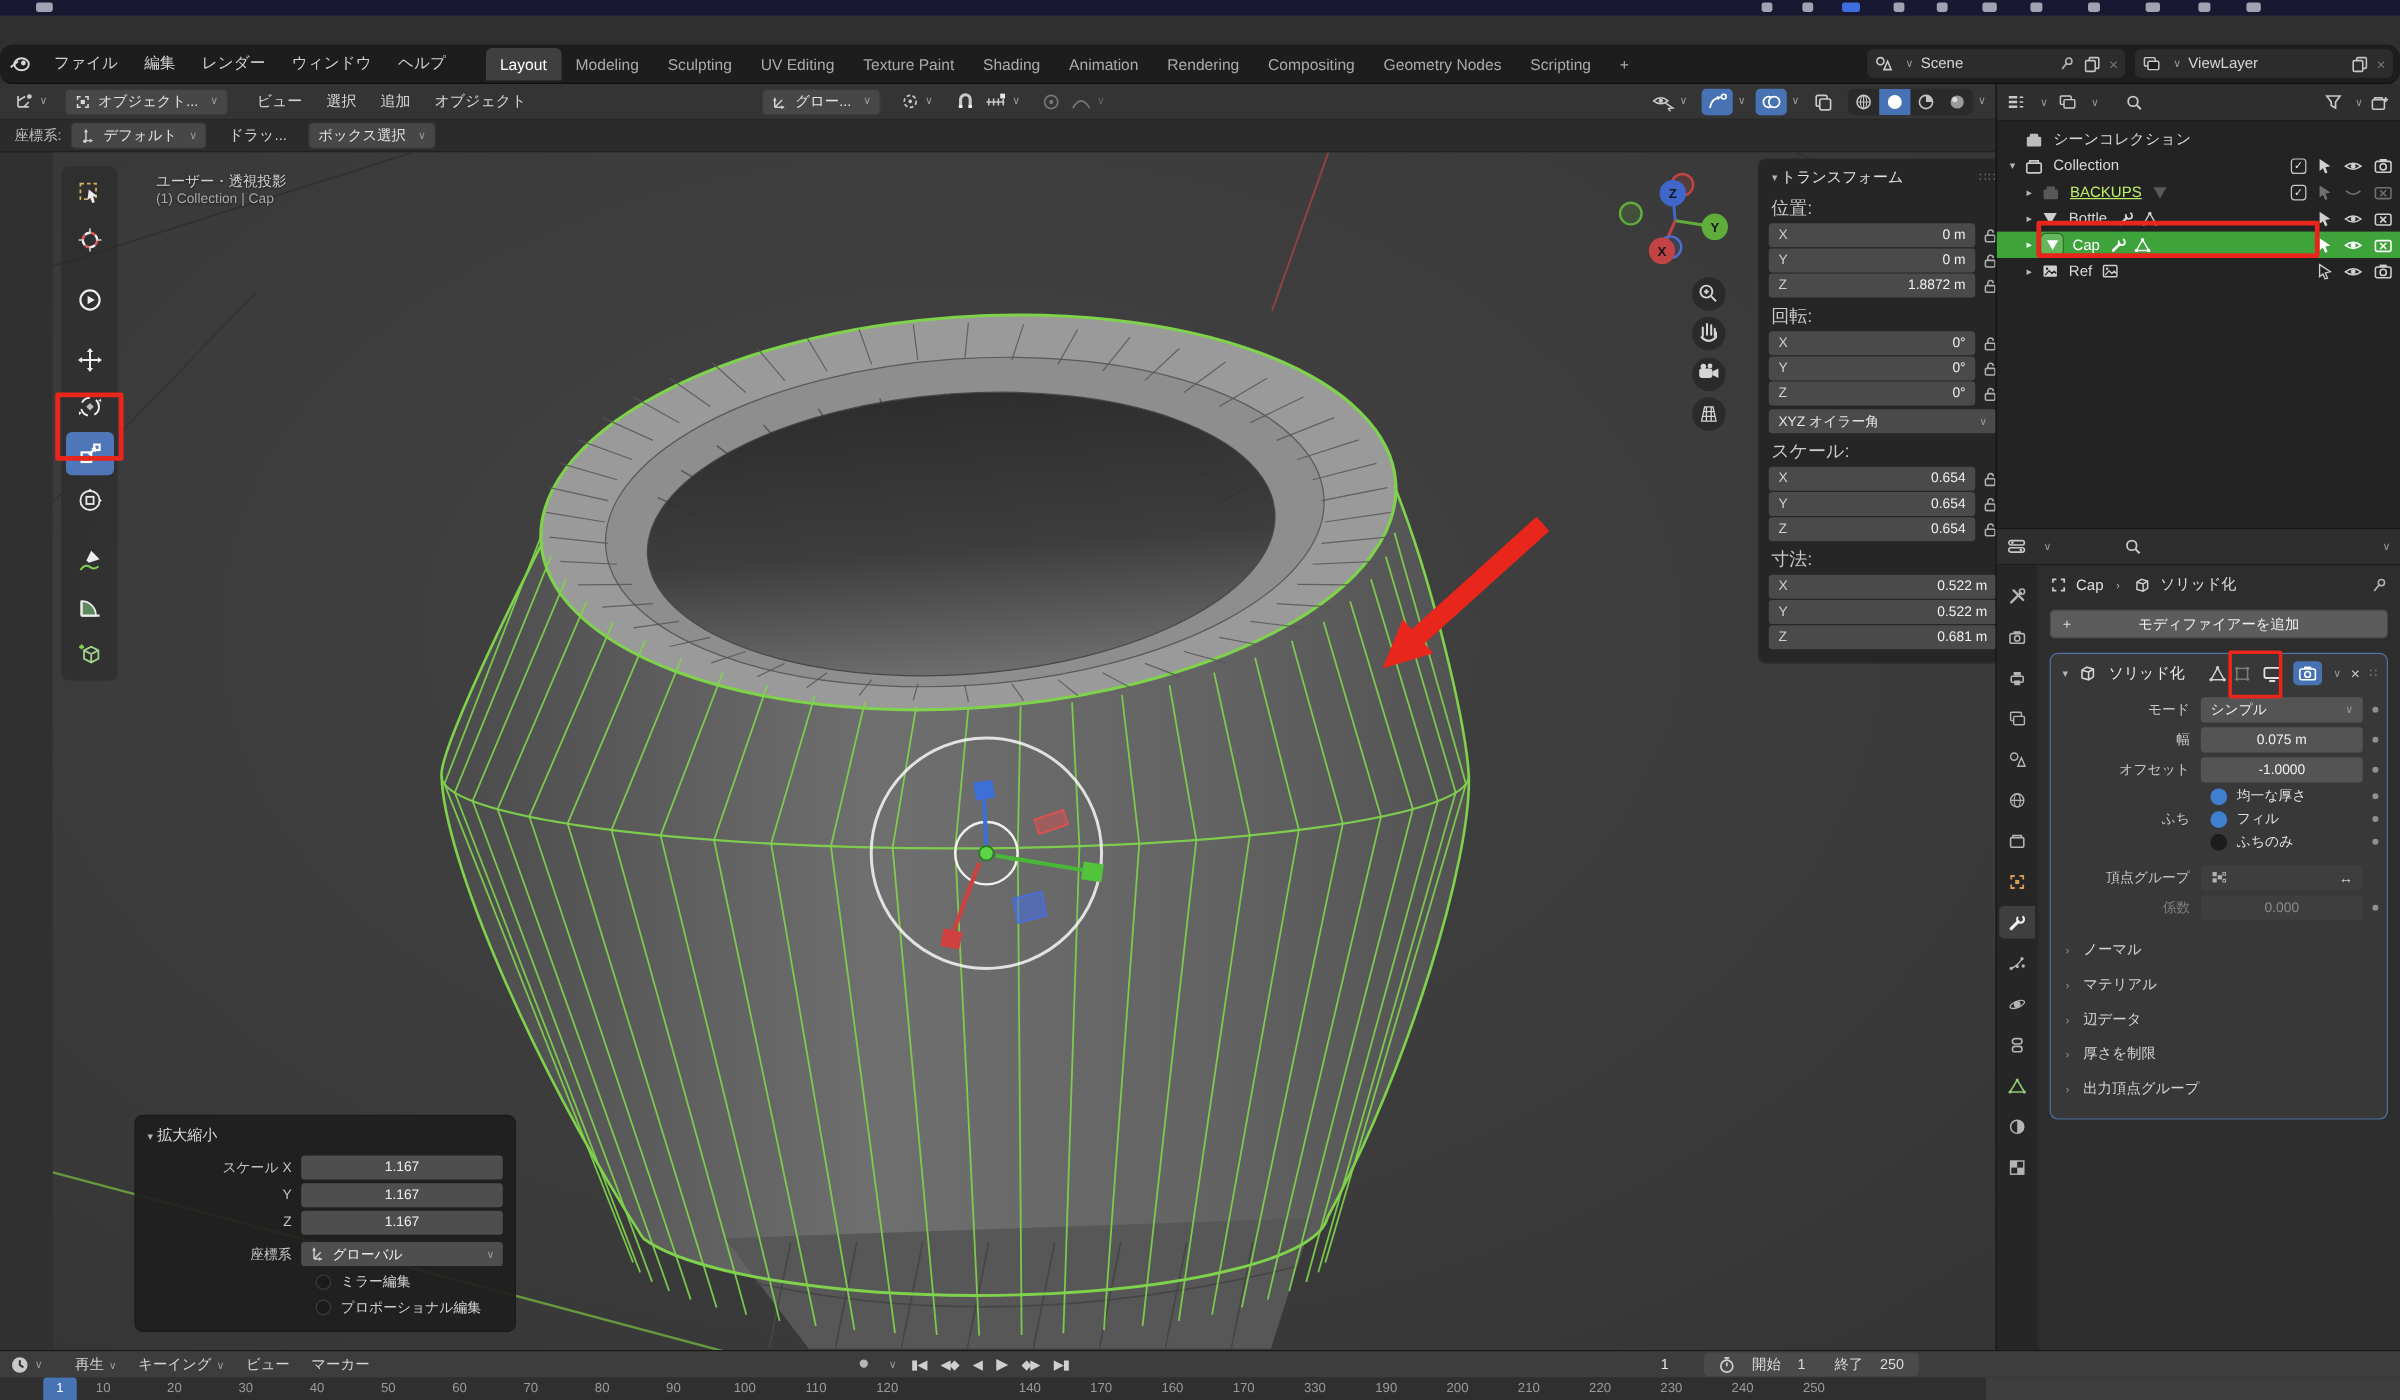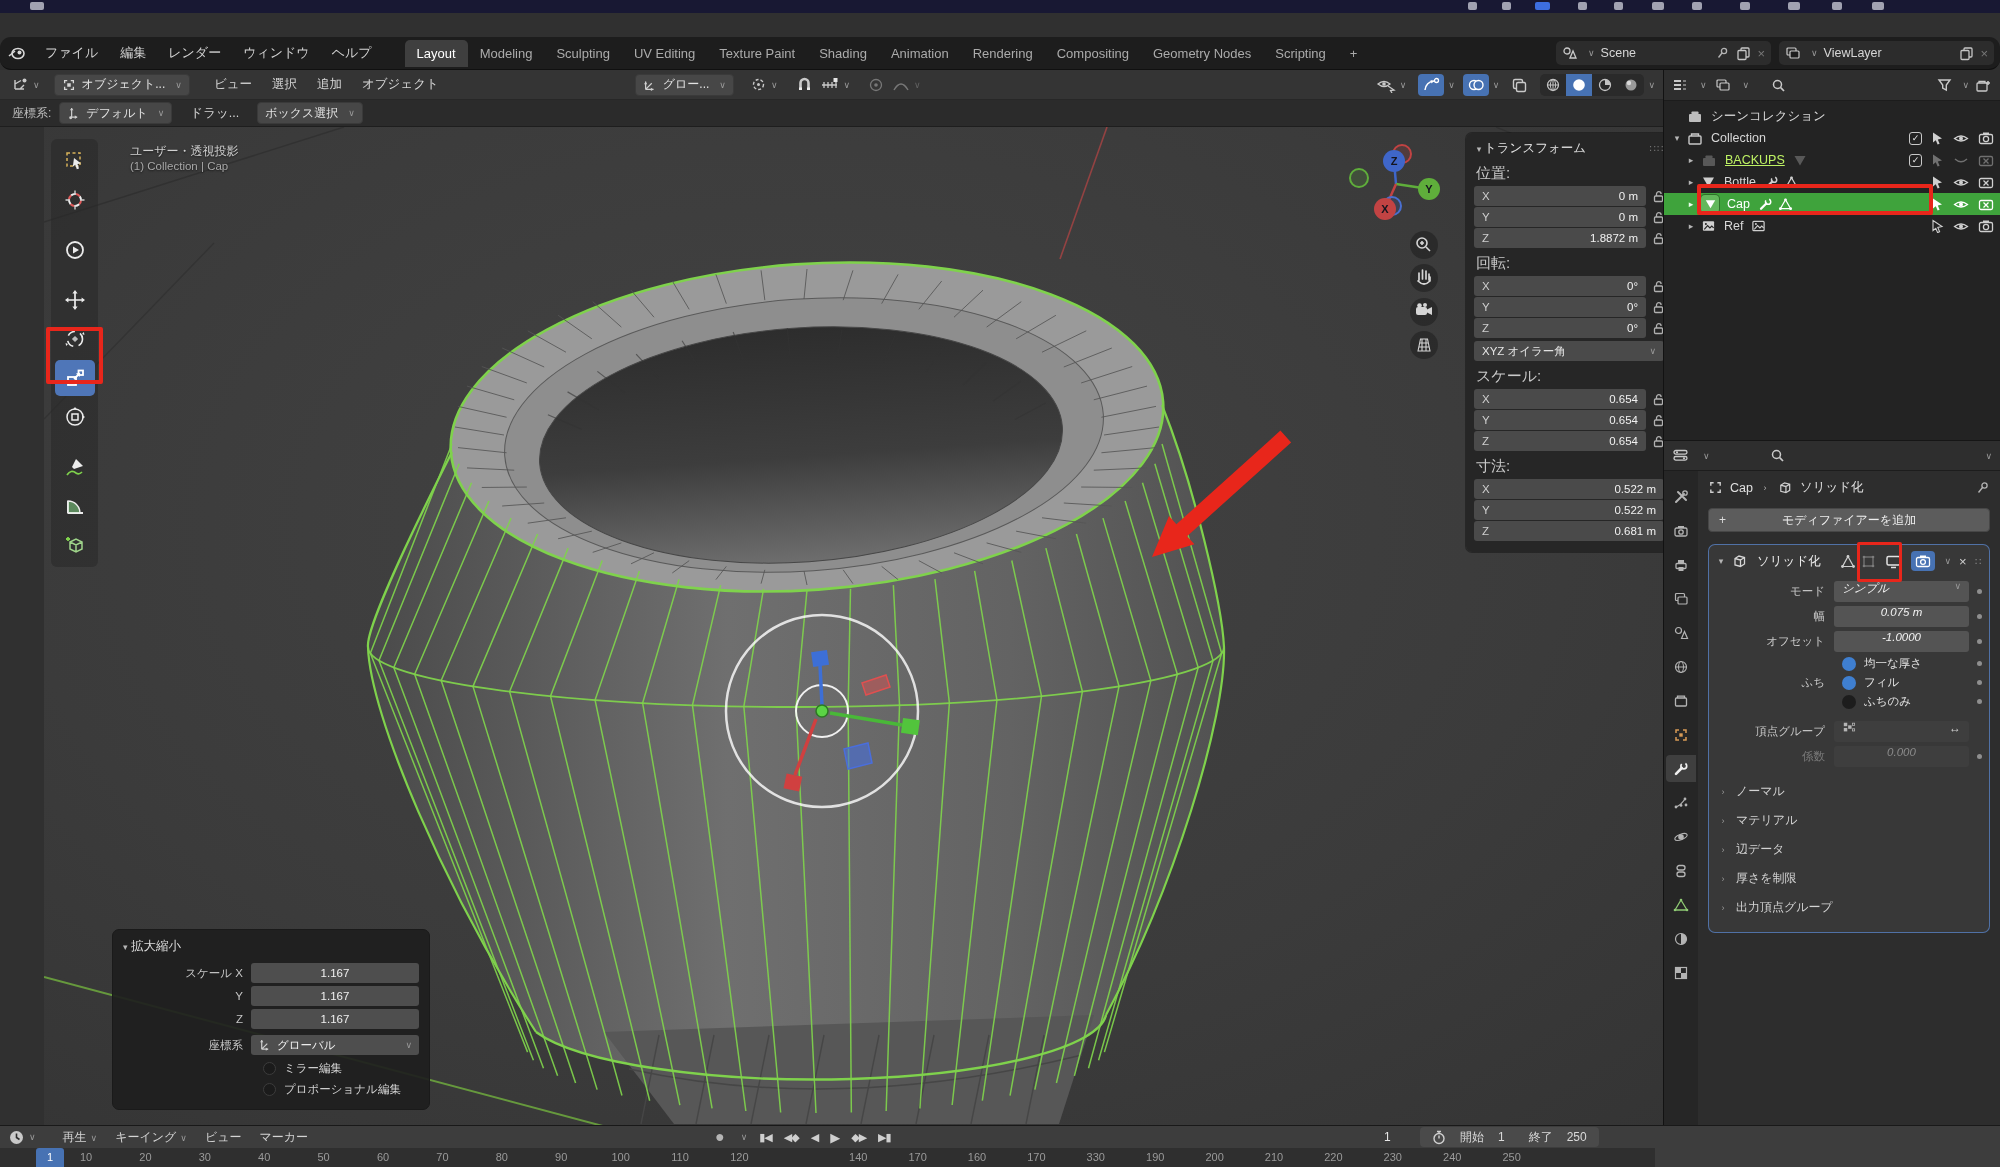--- a/index.html
+++ b/index.html
@@ -107,21 +107,21 @@
   .pr-main { position:absolute; left:34px; right:0; top:30px; bottom:0; padding:8px 10px; }
   .crumbs { display:flex; align-items:center; gap:7px; color:#e0e0e0; font-size:12.5px; margin-bottom:12px; }
   .addmod { background:#5c5c5c; border:1px solid #474747; border-radius:4px; height:24px; display:flex; align-items:center; justify-content:center; color:#efefef; font-size:12px; position:relative; margin-bottom:12px; }
   .addmod .plus { position:absolute; left:10px; color:#ddd; }
   .modpanel { border:1px solid rgba(86,128,194,.8); background:#383838; border-radius:7px; padding:6px 7px 10px 7px; }
   .mod-head { display:flex; align-items:center; gap:5px; margin-bottom:10px; }
   .mod-name { color:#ececec; font-size:12.5px; margin:0 4px; }
   .mod-head .sp { margin-left:auto; }
   .mrow { display:flex; align-items:center; margin-bottom:4px; }
   .mrow .lbl { width:118px; text-align:right; padding-right:9px; color:#c8c8c8; font-size:11.5px; }
-  .mfield { flex:1; background:#545454; height:21px; border-radius:3px; display:flex; justify-content:center; color:#f2f2f2; font-size:11.5px; position:relative;font-style:italic; }
+  .mfield { flex:1; background:#545454; height:21px; border-radius:3px; display:flex; align-items:center; justify-content:center; color:#f2f2f2; font-size:11.5px; position:relative; }
   .mfield.dd { justify-content:flex-start; padding:0 8px; }
   .mfield.dd .chev { margin-left:auto; }
   .mfield.disabled { background:#3e3e3e; color:#8a8a8a; }
   .deco { width:5px; height:5px; border-radius:50%; background:#8f8f8f; margin-left:8px; }
   .deco.blank { background:transparent; }
   .radio { width:14px; height:14px; border-radius:50%; background:#1d1d1d; }
   .radio.on { background:#3f7fd0; }
   .chkrow { display:flex; align-items:center; gap:8px; color:#e2e2e2; font-size:11.5px; margin:4px 0 4px 0; }
   .chkrow .pre { width:118px; text-align:right; padding-right:9px; color:#c8c8c8; }
   .msec { display:flex; align-items:center; gap:8px; color:#d4d4d4; font-size:12px; padding:6px 2px; }

